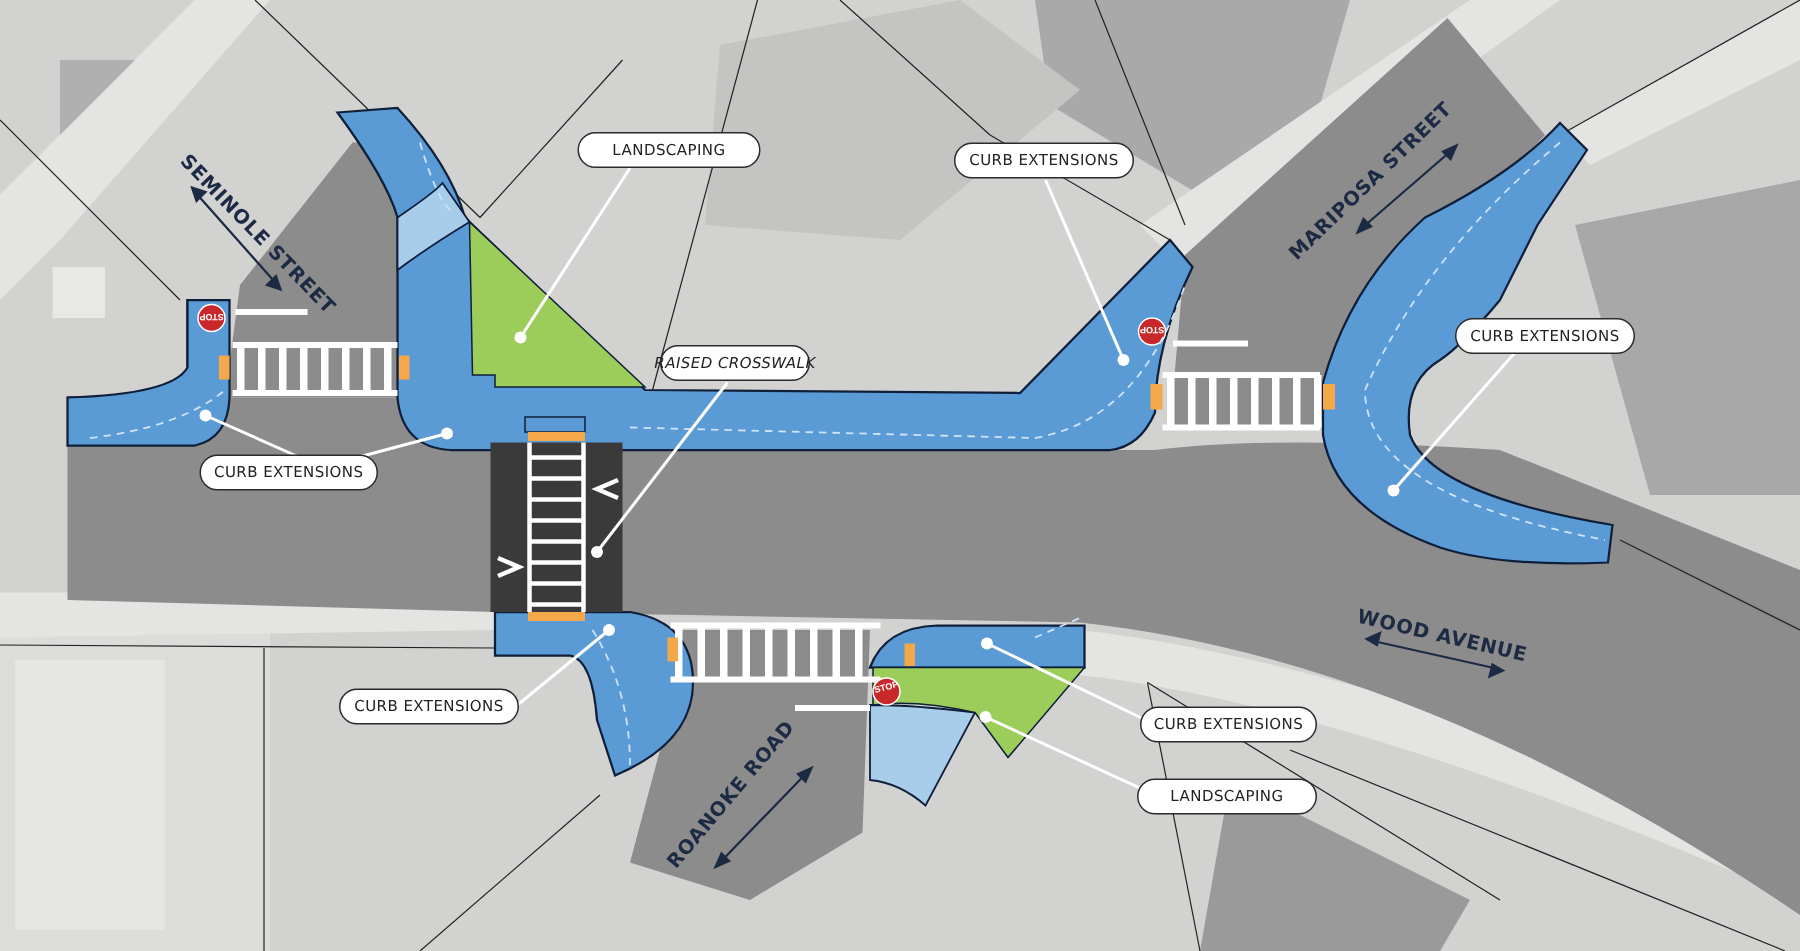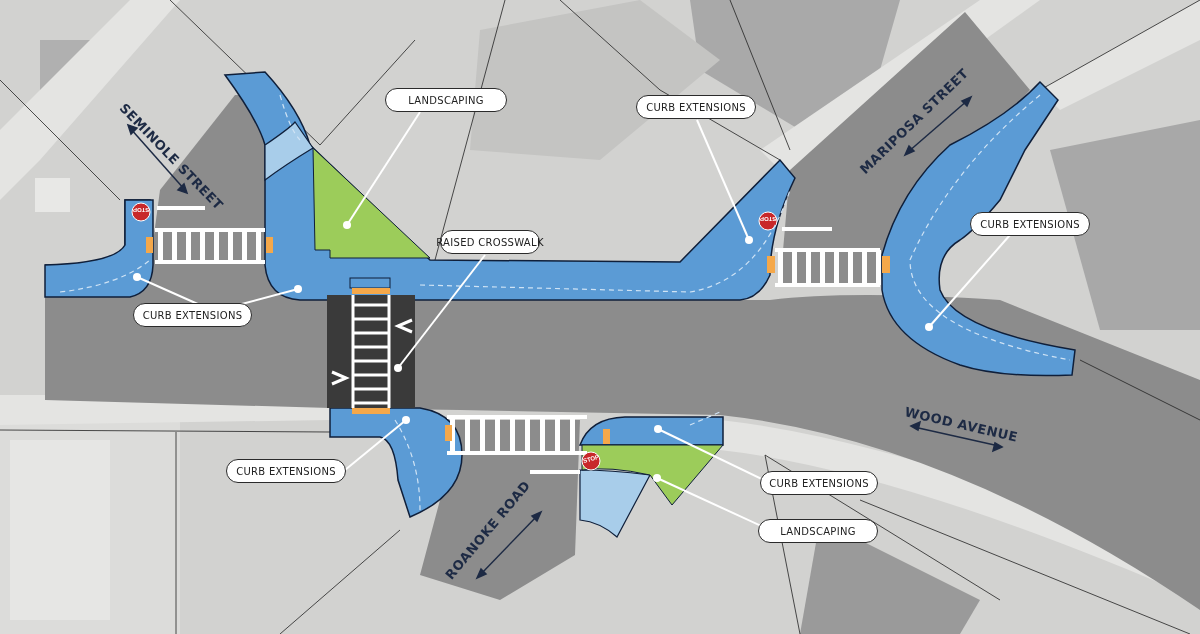--- a/index.html
+++ b/index.html
@@ -230,19 +230,19 @@
 <div class="street" style="left:862px;top:164px;transform:rotate(-44deg);">MARIPOSA STREET</div>
 <div class="street" style="left:905px;top:404px;transform:rotate(13deg);">WOOD AVENUE</div>
 <div class="street" style="left:448px;top:570px;transform:rotate(-50deg);">ROANOKE ROAD</div>
 
 <div style="position:absolute;left:133px;top:207px;font-size:6px;color:#fff;font-weight:bold;transform:rotate(180deg);">STOP</div>
 <div style="position:absolute;left:760px;top:216px;font-size:6px;color:#fff;font-weight:bold;transform:rotate(180deg);">STOP</div>
 <div style="position:absolute;left:583px;top:456px;font-size:6px;color:#fff;font-weight:bold;transform:rotate(-15deg);">STOP</div>
 
 <div class="callout" style="left:385px;top:88px;width:122px;">LANDSCAPING</div>
 <div class="callout" style="left:636px;top:95px;width:120px;">CURB EXTENSIONS</div>
-<div class="callout" style="left:440px;top:230px;width:100px;">RAISED CROSSWALK</div>
+<div class="callout" style="left:440px;top:230px;width:100px;font-style:italic;">RAISED CROSSWALK</div>
 <div class="callout" style="left:970px;top:212px;width:120px;">CURB EXTENSIONS</div>
 <div class="callout" style="left:133px;top:303px;width:119px;">CURB EXTENSIONS</div>
 <div class="callout" style="left:226px;top:459px;width:120px;">CURB EXTENSIONS</div>
 <div class="callout" style="left:760px;top:471px;width:118px;">CURB EXTENSIONS</div>
 <div class="callout" style="left:758px;top:519px;width:120px;">LANDSCAPING</div>
 </div>
 
 </body></html>

